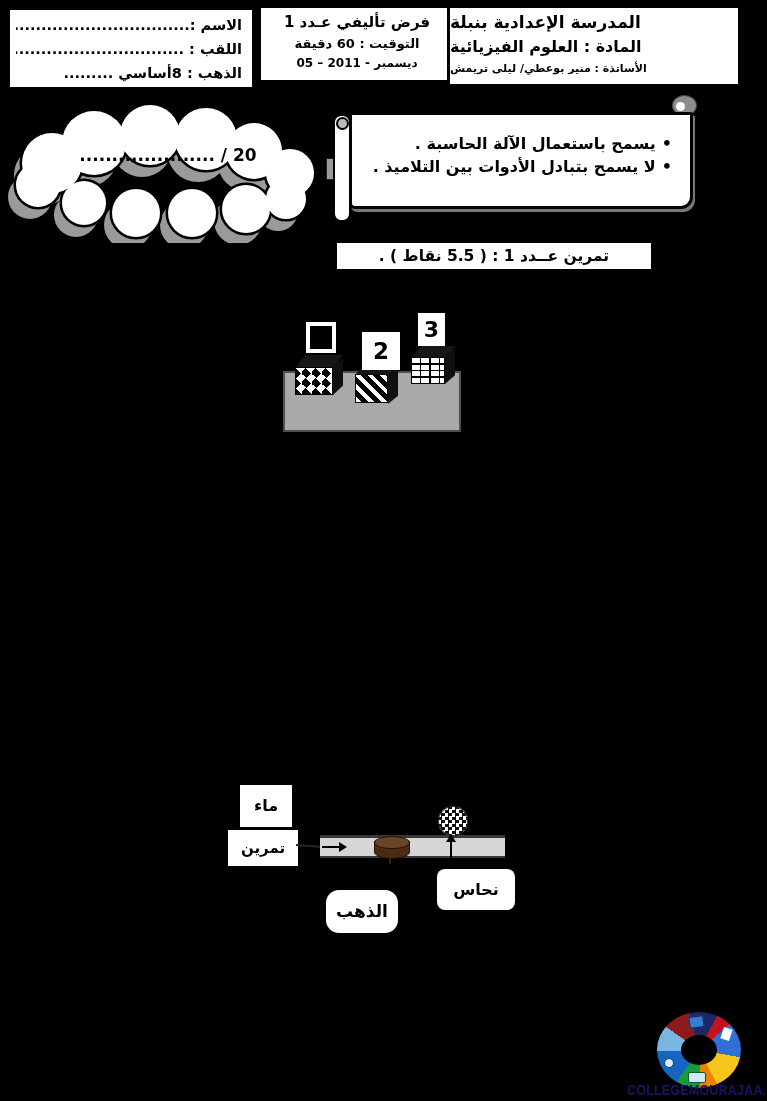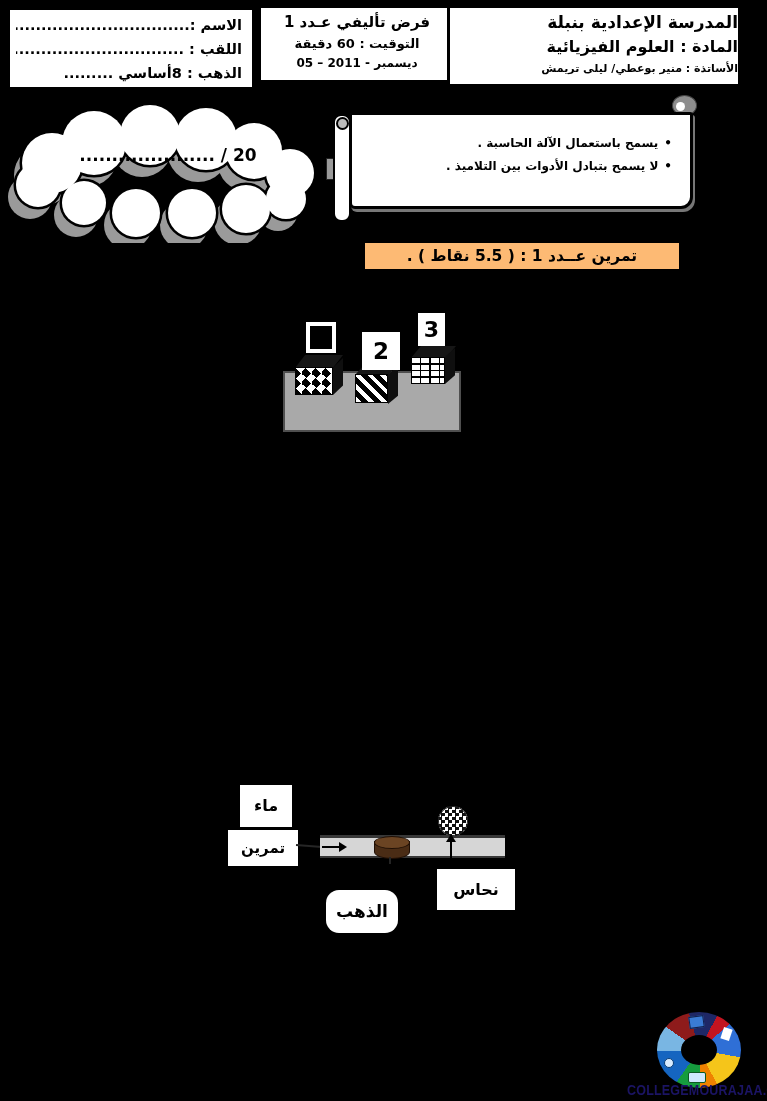--- a/index.html
+++ b/index.html
@@ -11,21 +11,21 @@
   .rtl{direction:rtl;unicode-bidi:plaintext;}
   .ltr{direction:ltr;}
 
   
   #student-box{left:7px;top:7px;width:226px;height:74px;padding:3px 10px 0 6px;}
   #student-box .line{font-weight:bold;font-size:14.5px;line-height:24px;white-space:nowrap;overflow:hidden;text-align:right;direction:rtl;}
   #exam-box{left:258px;top:5px;width:192px;height:70px;text-align:center;padding-top:2px;}
   #exam-box .l1{font-weight:bold;font-size:15px;line-height:24px;}
   #exam-box .l2{font-weight:bold;font-size:13px;line-height:20px;}
   #exam-box .l3{font-weight:bold;font-size:12px;line-height:18px;}
-  #school-box{left:447px;top:5px;width:288px;height:74px;text-align:right;padding-top:2px;}
+  #school-box{left:447px;top:5px;width:288px;height:74px;text-align:left;padding-top:2px;}
   #school-box .l1{font-weight:bold;font-size:17px;line-height:25px;}
   #school-box .l2{font-weight:bold;font-size:16px;line-height:24px;}
   #school-box .l3{font-weight:bold;font-size:11px;line-height:19px;}
 
   
   #cloud-wrap{left:2px;top:101px;width:334px;height:142px;}
   #cloud-text{left:78px;top:145px;width:180px;text-align:center;font-weight:bold;
               font-size:17px;color:#000;direction:ltr;}
 
   
@@ -33,25 +33,25 @@
                border-radius:50%;z-index:1;}
   #scroll-curl-inner{left:3px;top:6px;width:9px;height:9px;background:#fff;border-radius:50%;}
   #scroll-body{left:349px;top:112px;width:338px;height:91px;background:#fff;border:3px solid #000;
                border-radius:3px 3px 12px 6px;box-shadow:2px 3px 0 rgba(140,140,140,.85);z-index:2;}
   #scroll-roll{left:333px;top:114px;width:14px;height:104px;background:#fff;border:2.5px solid #000;
                border-radius:8px;z-index:3;}
   #scroll-roll-spiral{left:336px;top:117px;width:9px;height:9px;border:2px solid #000;background:#bbb;
                border-radius:50%;z-index:4;}
   #scroll-tab{left:326px;top:158px;width:8px;height:20px;background:#9a9a9a;border:1px solid #222;z-index:2;}
   #instr-list{right:18px;top:17px;text-align:right;direction:rtl;}
-  #instr-list .item{font-weight:bold;font-size:12px;line-height:23px;color:#000;white-space:nowrap;}
+  #instr-list .item{font-weight:bold;font-size:16px;line-height:23px;color:#000;white-space:nowrap;}
   #instr-list .blt{padding-left:6px;}
 
   
-  #ex1-title{left:363px;top:241px;width:314px;height:26px;background:#fdba74;border:2.5px solid #000;
+  #ex1-title{left:335px;top:241px;width:314px;height:26px;background:#ffffff;border:2.5px solid #000;
              text-align:center;font-weight:bold;font-size:15.5px;line-height:26px;direction:rtl;}
 
   
   #ground{left:283px;top:371px;width:174px;height:57px;background:#a9a9a9;border:2px solid #4f4f4f;}
   .cube-top{background:#161616;}
   .cube-side{background:#0f0f0f;}
   #label1{left:306px;top:322px;width:22px;height:23px;border:4px solid #fff;background:#000;}
   #cube1-top{left:295px;top:355px;width:48px;height:13px;
              clip-path:polygon(0 100%,79% 100%,100% 0,21% 0);}
   #cube1-side{left:333px;top:358px;width:10px;height:37px;
@@ -90,21 +90,21 @@
             border-radius:0 0 50% 50% / 0 0 40% 40%;}
   #cyl-top{left:374px;top:836px;width:34px;height:11px;background:#6b4423;border:1px solid #1f0f05;
             border-radius:50%;}
   #check-ball{left:438px;top:806px;width:30px;height:30px;border-radius:50%;
             background:repeating-conic-gradient(#111 0 25%,#fff 0 50%) 0 0/7px 7px;
             box-shadow:inset 0 0 0 1px #222;}
   #arrow-up-line{left:450px;top:841px;width:2px;height:20px;background:#000;}
   #arrow-up-head{left:446px;top:834px;width:0;height:0;border-left:5px solid transparent;
             border-right:5px solid transparent;border-bottom:8px solid #000;}
   #gold-leader{left:389px;top:857px;width:2px;height:7px;background:#242424;}
-  #copper-box{left:437px;top:869px;width:78px;height:41px;font-size:16px;line-height:41px;}
+  #copper-box{left:437px;top:869px;width:78px;height:41px;font-size:16px;line-height:41px;border-radius:8px;}
   #gold-box{left:326px;top:890px;width:72px;height:43px;font-size:17px;line-height:43px;border-radius:13px;}
 
   
   #logo-ring{left:657px;top:1012px;width:84px;height:76px;border-radius:50%;
     background:conic-gradient(#1e2766 0 28deg,#c21420 28deg 50deg,#2f6fd6 50deg 100deg,
       #f5c51a 100deg 152deg,#ef8200 152deg 178deg,#169c3e 178deg 215deg,
       #1565c0 215deg 268deg,#79b6e3 268deg 305deg,#8e1b1b 305deg 345deg,#1e2766 345deg 360deg);}
   #logo-hole{left:681px;top:1035px;width:36px;height:30px;background:#000;border-radius:50%;}
   .logo-deco{position:absolute;}
   #deco-book{left:689px;top:1016px;width:13px;height:10px;background:#3a7bd5;transform:rotate(-8deg);

